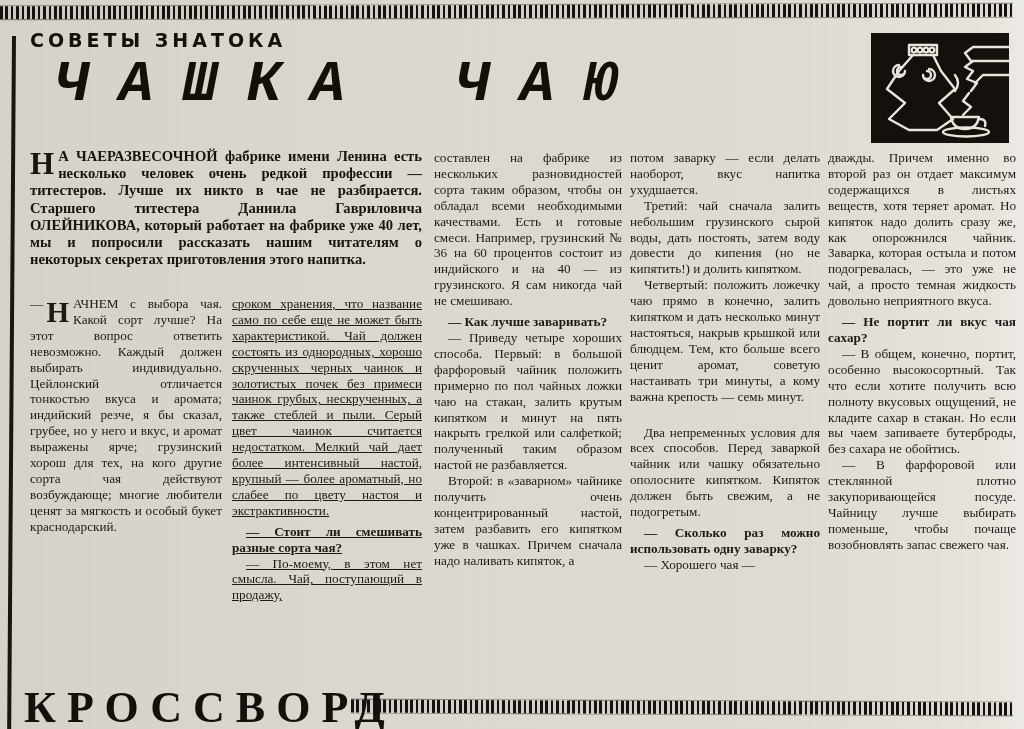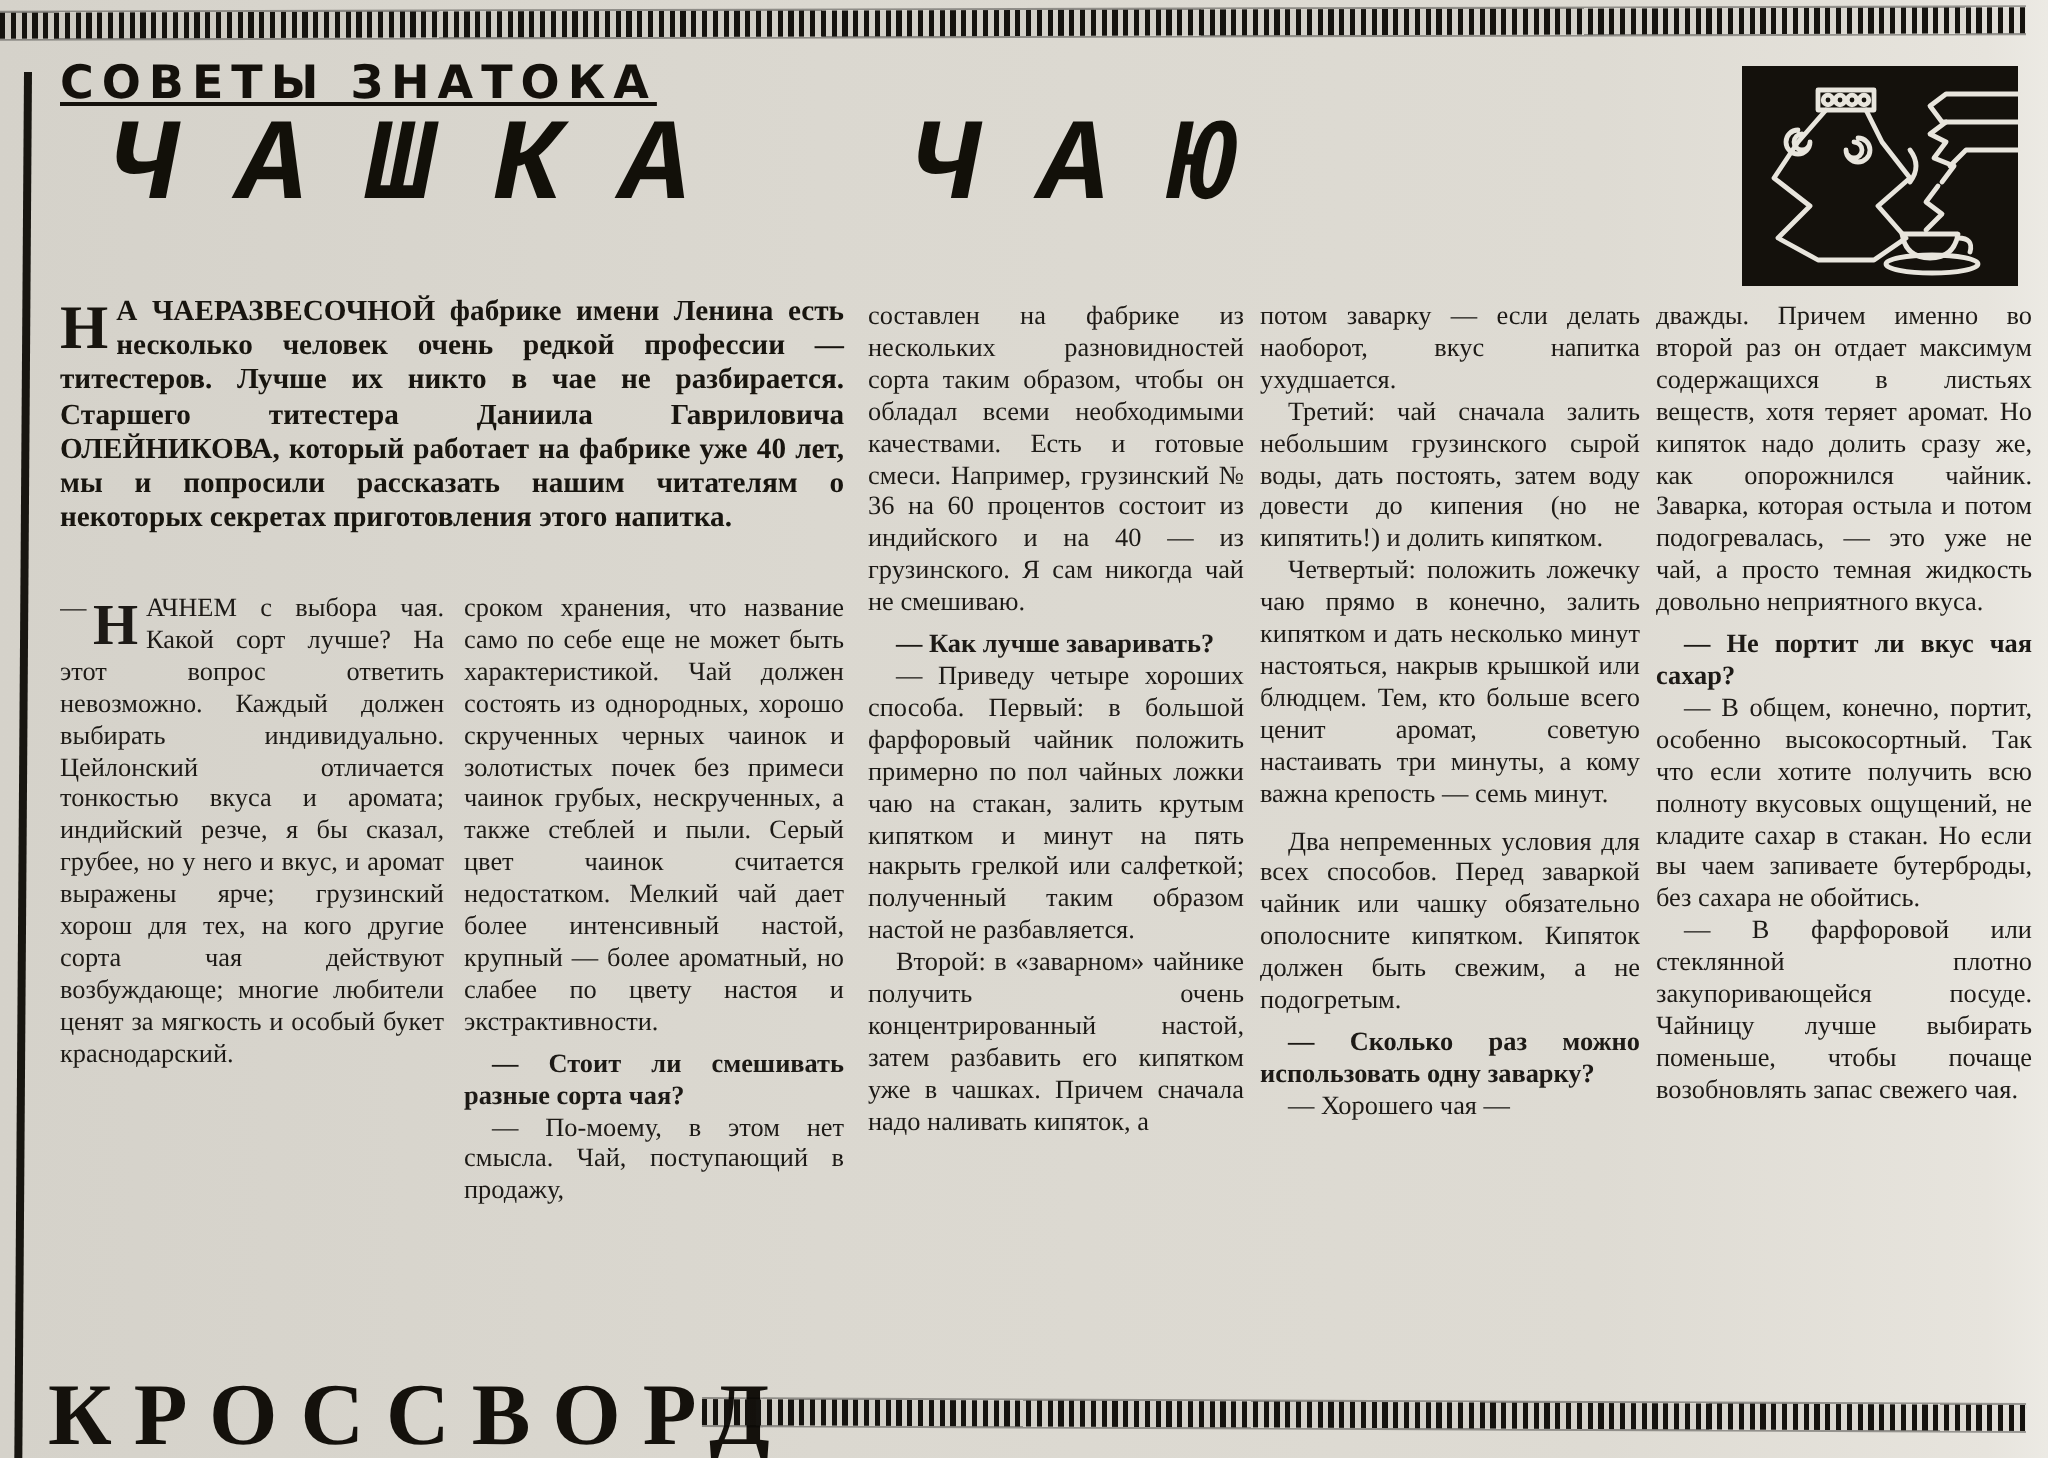--- a/index.html
+++ b/index.html
@@ -12,45 +12,45 @@
   .hatch{
     background:repeating-linear-gradient(90deg,#15130f 0px,#15130f 2.6px,rgba(0,0,0,0.04) 2.6px,rgba(0,0,0,0.04) 5.4px);
     box-shadow:0 1px 0 rgba(0,0,0,.35), 0 -1px 0 rgba(0,0,0,.35);
   }
   .top-bar{position:absolute;left:0;top:5px;width:1013px;height:13px;transform:rotate(-0.15deg);}
   .footer-bar{position:absolute;left:351px;top:701px;width:662px;height:13px;transform:rotate(0.25deg);}
   .left-rule{position:absolute;left:12px;top:36px;width:4px;bottom:-4px;background:#181611;transform:rotate(0.4deg);transform-origin:top left;}
 
   .section-label{
     position:absolute;left:30px;top:29px;
-    font-family:"DejaVu Sans",sans-serif;font-weight:bold;font-size:23px;letter-spacing:4px;color:#14110c;text-decoration:underline;
+    font-family:"DejaVu Sans",sans-serif;font-weight:bold;font-size:19px;letter-spacing:4px;color:#14110c;
   }
   .headline{
     position:absolute;left:55px;top:52px;
     font-family:Liberation Mono, monospace;font-weight:bold;font-style:italic;
     font-size:58px;letter-spacing:29px;word-spacing:18px;color:#121009;white-space:nowrap;
   }
   .emblem{position:absolute;left:869px;top:31px;width:142px;height:114px;}
 
   .intro{
     position:absolute;left:30px;top:148px;width:392px;
     font-weight:bold;font-size:14.6px;line-height:17.2px;text-align:justify;color:#18150f;
   }
   .intro .dropcap{float:left;font-size:31px;line-height:27px;padding:2px 4px 0 0;}
 
   .col{position:absolute;text-align:justify;font-size:13.2px;line-height:15.9px;overflow:hidden;}
   .col-1{left:30px; top:296px;width:192px;height:380px;}
-  .col-2{left:232px;top:296px;width:190px;height:380px;}
+  .col-2{left:232px;top:296px;width:190px;height:380px;text-decoration:underline;}
   .col-3{left:434px;top:150px;width:188px;height:552px;}
   .col-4{left:630px;top:150px;width:190px;height:552px;}
   .col-5{left:828px;top:150px;width:188px;height:552px;}
   .col p{margin:0;text-indent:14px;}
   .col p.cont{text-indent:0;}
   .col p.q{font-weight:bold;margin-top:5px;}
-  .col p.gap{margin-top:8px;}
+  .col p.gap{margin-top:20px;}
   .col b{font-weight:normal;}
   .dc-wrap{float:left;padding-right:4px;}
   .dc-dash{font-size:13.2px;vertical-align:14px;}
   .dc{font-size:29px;line-height:25px;font-weight:bold;}
 
   .crossword{
     position:absolute;left:24px;top:682px;
     font-family:"Liberation Serif",serif;font-weight:bold;font-size:44px;letter-spacing:11px;color:#14110c;white-space:nowrap;
   }
 </style>

